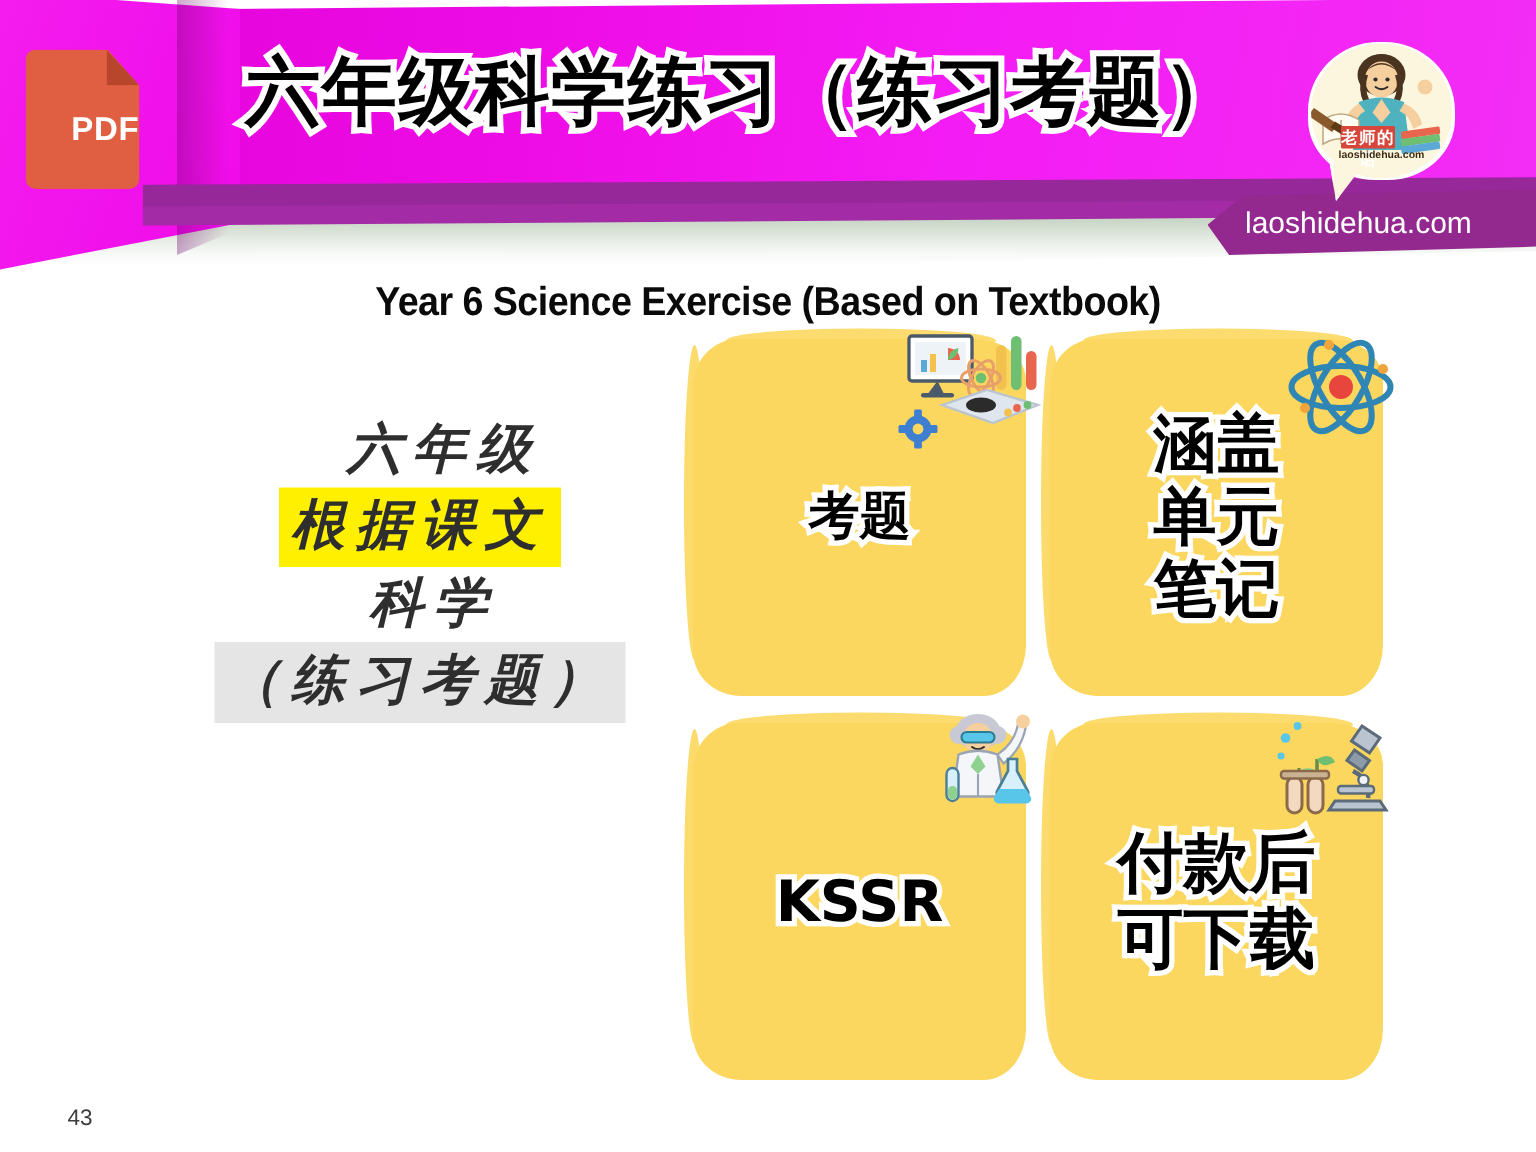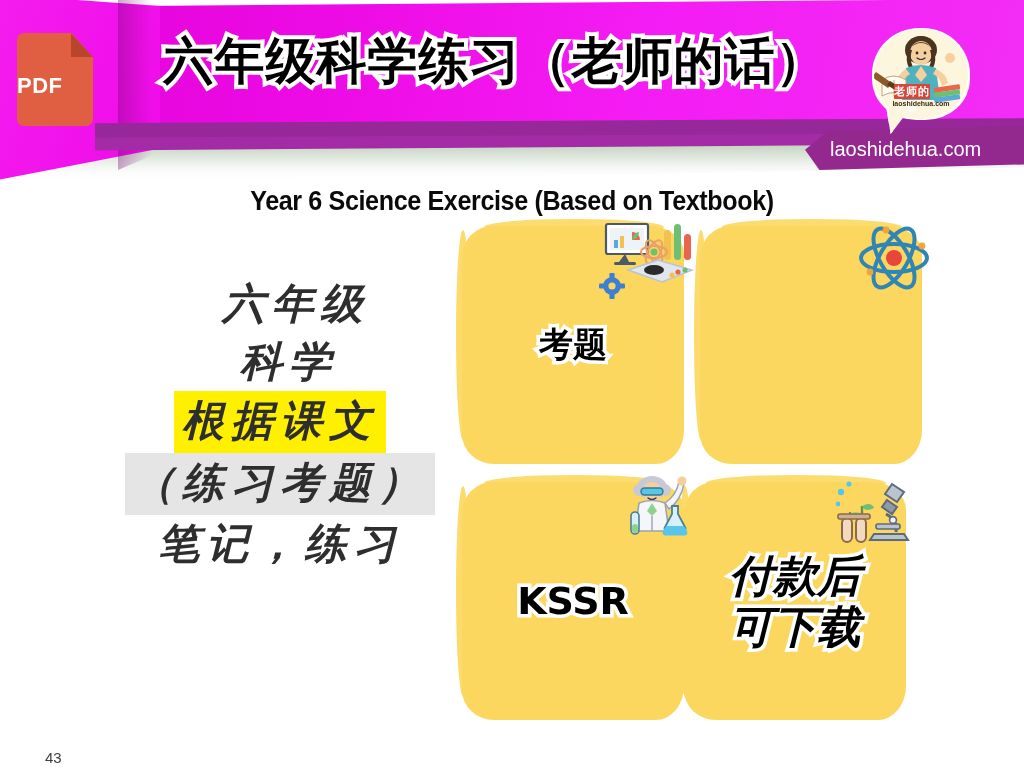--- a/index.html
+++ b/index.html
@@ -110,21 +110,21 @@
     top: 0;
     width: 22px;
     height: 24px;
     background: #b8462c;
     clip-path: polygon(0% 0%, 100% 100%, 0% 100%);
   }
   #pdf-icon .pdf-label {
     position: absolute;
     left: 0; right: 0;
     top: 40px;
-    text-align: left;
+    text-align: right;
     color: #ffffff;
     font-size: 22px;
     font-weight: bold;
     letter-spacing: 0.5px;
     font-family: "Liberation Sans", sans-serif;
   }
 
   
   #header-title {
     position: absolute;
@@ -251,21 +251,21 @@
     position: absolute;
     left: 105px;
     top: 275px;
     width: 350px;
     z-index: 10;
     font-family: "DejaVu Serif", "Liberation Serif", serif;
     color: #2b2b2b;
   }
   #handwriting .hw-line {
     text-align: center;
-    font-size: 42px;
+    font-size: 36px;
     line-height: 1.38;
     letter-spacing: 7px;
     font-style: italic;
     font-weight: bold;
     color: #2e2e2e;
     filter: blur(0.35px);
   }
   #handwriting .hw-line.indent-a { padding-left: 32px; }
   #handwriting .hw-line.indent-b { padding-left: 18px; }
   #handwriting .hw-line .hl {
@@ -309,21 +309,21 @@
     top: -7px;
     width: 180px;
     height: 16px;
     background: #fcd75f;
     border-radius: 50%;
     opacity: 0.9;
   }
   .card.pos-0 { left: 0px;   top: 0px; }
   .card.pos-1 { left: 238px; top: 0px; }
   .card.pos-2 { left: 0px;   top: 256px; }
-  .card.pos-3 { left: 222px; top: 256px; font-style: italic; }
+  .card.pos-3 { left: 238px; top: 256px; }
 
   .card-text {
     position: absolute;
     left: 0; right: 0;
     top: 50%;
     transform: translateY(-50%);
     text-align: center;
     z-index: 3;
     color: #000000;
     font-weight: bold;
@@ -353,42 +353,41 @@
 
   
   #page-number {
     position: absolute;
     left: 45px;
     top: 737px;
     font-size: 15px;
     color: #3d3d3d;
     z-index: 10;
     font-family: "Liberation Sans", sans-serif;
-    margin-top: 12px;
   }
 </style>
 </head>
 <body>
 
 <div id="slide">
 
   <div id="header-shadow"></div>
   <div id="header-banner"></div>
   <div id="header-flap"></div>
   <div id="header-flap-shadow"></div>
   <div id="header-stripe"></div>
   <div id="header-stripe2"></div>
 
   <div id="pdf-icon">
     <div class="sheet"></div>
     <div class="fold"></div>
     <div class="pdf-label">PDF</div>
   </div>
 
-  <div id="header-title">六年级科学练习（老师的话）</div>
+  <div id="header-title">六年级科学练习（练习考题）</div>
 
   <div id="logo-bubble">
     <div class="bubble"></div>
     <div class="tail"></div>
     <svg width="98" height="92" viewBox="0 0 98 92">
       <defs>
         <clipPath id="bubbleClip">
           <ellipse cx="49" cy="46" rx="47" ry="45"></ellipse>
         </clipPath>
       </defs>
@@ -434,31 +433,28 @@
 
   <div id="site-ribbon"></div>
   <div id="site-ribbon-label">laoshidehua.com</div>
 
   <div id="subtitle">Year 6 Science Exercise (Based on Textbook)</div>
 
   <div id="handwriting">
     <div class="hw-line indent-a">
       <span>六年级</span>
     </div>
+    <div class="hw-line">
+      <span class="hl yellow">根据课文</span>
+    </div>
     <div class="hw-line indent-b">
       <span>科学</span>
     </div>
     <div class="hw-line">
-      <span class="hl yellow">根据课文</span>
-    </div>
-    <div class="hw-line">
       <span class="hl green">（练习考题）</span>
-    </div>
-    <div class="hw-line">
-      <span>笔记，练习</span>
     </div>
   </div>
 
   <div id="card-grid">
 
     <div class="card pos-0">
       <svg class="card-icon" viewBox="0 0 110 92">
 
         <rect x="14" y="6" width="42" height="30" rx="2" fill="#ffffff" stroke="#4a5a6a" stroke-width="2.2"></rect>
         <rect x="18" y="10" width="34" height="22" fill="#eef3f8"></rect>
@@ -507,20 +503,25 @@
         <g transform="translate(38,38)" fill="none" stroke="#2f86b5" stroke-width="4">
           <ellipse rx="33" ry="14"></ellipse>
           <ellipse rx="33" ry="14" transform="rotate(60)"></ellipse>
           <ellipse rx="33" ry="14" transform="rotate(-60)"></ellipse>
         </g>
         <circle cx="38" cy="38" r="8" fill="#e8453c"></circle>
         <circle cx="66" cy="26" r="3.4" fill="#f0a43c"></circle>
         <circle cx="14" cy="52" r="3.4" fill="#f0a43c"></circle>
         <circle cx="30" cy="10" r="3.4" fill="#f0a43c"></circle>
       </svg>
+      <div class="card-text">
+        <span class="tl">涵盖</span>
+        <span class="tl">单元</span>
+        <span class="tl">笔记</span>
+      </div>
     </div>
 
     <div class="card pos-2">
       <svg class="card-icon" viewBox="0 0 74 74">
 
         <ellipse cx="30" cy="16" rx="15" ry="12" fill="#c8c9d4"></ellipse>
         <ellipse cx="17" cy="18" rx="6" ry="6" fill="#c8c9d4"></ellipse>
         <ellipse cx="43" cy="18" rx="6" ry="6" fill="#c8c9d4"></ellipse>
 
         <ellipse cx="30" cy="20" rx="10" ry="10" fill="#f6cf9e"></ellipse>

